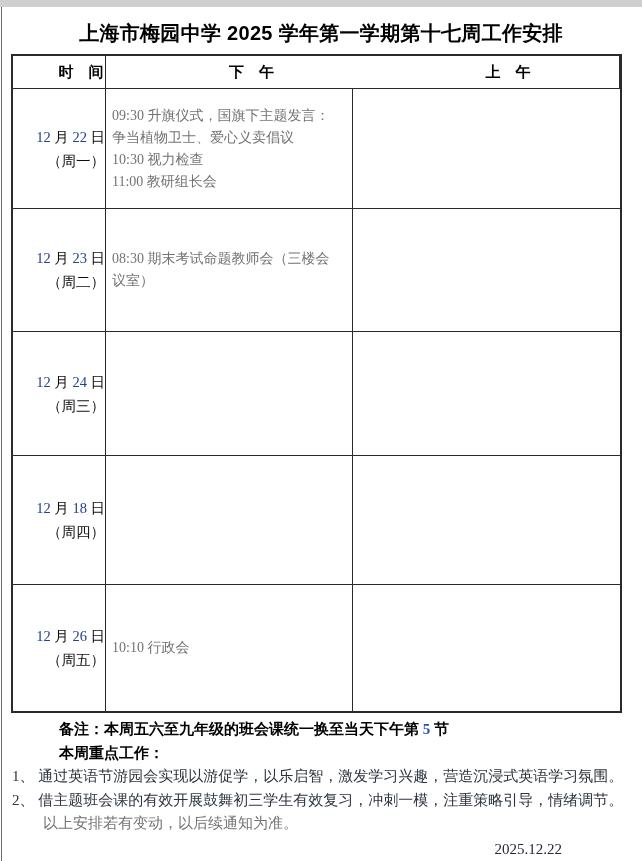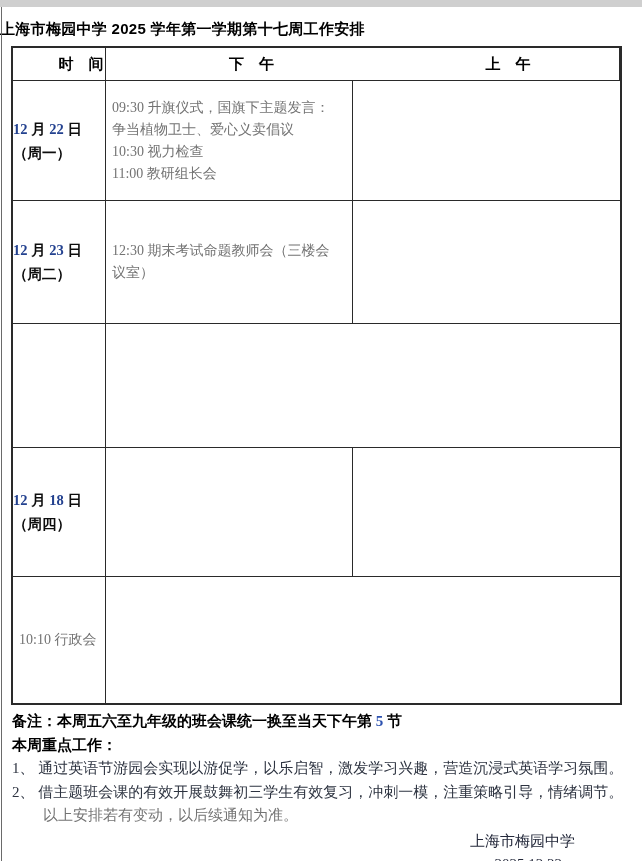--- a/index.html
+++ b/index.html
@@ -3,44 +3,44 @@
 <meta charset="utf-8">
 <style>
   html,body { margin:0; padding:0; background:#ffffff; }
   .page {
     position:relative; width:642px; height:861px; background:#ffffff;
     font-family:"Liberation Serif","DejaVu Serif",serif; overflow:hidden;
   }
   .top-strip { width:642px; height:7px; background:#cfcfcf; }
   .left-edge { position:absolute; left:1px; top:7px; width:1px; height:854px; background:#6a6a6a; }
   .title {
-    margin:13px 0 7px; 
+    margin:13px 12px 7px; text-align:center;
     font-family:"Liberation Sans","DejaVu Sans",sans-serif;
-    font-weight:bold; font-size:15px; color:#000; letter-spacing:0.3px;
+    font-weight:bold; font-size:20px; color:#000; letter-spacing:0.3px;
   }
   .wtable { margin-left:11px; width:611px; border:2px solid #2a2a2a; box-sizing:border-box; }
   .row { display:grid; grid-template-columns:93px 247px 267px; border-bottom:1px solid #2a2a2a; box-sizing:border-box; }
   .row:last-child { border-bottom:none; }
   .head { height:33px; }
   .r1 { height:120px; }
   .r2 { height:123px; }
   .r3 { height:124px; }
   .r4 { height:129px; }
   .r5 { height:126px; }
   .cell { border-right:1px solid #2a2a2a; box-sizing:border-box; display:flex; flex-direction:column; justify-content:center; }
   .cell.last { border-right:none; }
   .hc { flex-direction:row; align-items:center; justify-content:center; font-weight:bold; font-size:15px; color:#000;padding-left:44px; }
-  .datec { align-items:flex-start; font-weight:bold; font-size:14.5px; color:#0d0d0d; line-height:24px; }
+  .datec { align-items:flex-end; font-weight:normal; font-size:14.5px; color:#0d0d0d; line-height:24px; }
   .num { color:#23418f; }
   .mc { padding-left:6px; font-size:14px; color:#737373; line-height:22px; }
   .ac { padding-left:5px; font-size:14px; color:#3e4656; line-height:22px; }
   .r5 .ac { font-size:13.5px; line-height:20px; }
   .line { white-space:nowrap; }
   .notes { margin:5px 0 0 12px; font-size:15px; line-height:23.5px; }
-  .boldline { font-weight:bold; color:#000; }
+  .boldline { font-weight:bold; color:#000;margin-left:47px; }
   .bluenum { color:#2d52b0; font-weight:bold; }
   .nitem { color:#2d3340; }
   .closing { padding-left:31px; color:#737373; }
   .footer { margin-top:2px; text-align:right; font-size:15px; color:#23283a; line-height:23px; }
   .school { padding-right:67px; }
   .fdate { padding-right:80px; }
 </style>
 </head>
 <body>
 
@@ -71,53 +71,60 @@
       </div>
       <div class="cell ac last"></div>
     </div>
 
     <div class="row r2">
       <div class="cell datec">
         <div class="dateline"><span class="num">12</span><span> 月 </span><span class="num">23</span><span> 日</span></div>
         <div class="weekday">（周二）</div>
       </div>
       <div class="cell mc">
-        <div class="line">12:30 期末考试命题教师会（三楼会</div>
+        <div class="line">08:30 期末考试命题教师会（三楼会</div>
         <div class="line">议室）</div>
       </div>
       <div class="cell ac last"></div>
     </div>
 
     <div class="row r3">
+      <div class="cell datec">
+        <div class="dateline"><span class="num">12</span><span> 月 </span><span class="num">24</span><span> 日</span></div>
+        <div class="weekday">（周三）</div>
+      </div>
       <div class="cell mc"></div>
       <div class="cell ac last"></div>
     </div>
 
     <div class="row r4">
       <div class="cell datec">
         <div class="dateline"><span class="num">12</span><span> 月 </span><span class="num">18</span><span> 日</span></div>
         <div class="weekday">（周四）</div>
       </div>
       <div class="cell mc"></div>
       <div class="cell ac last"></div>
     </div>
 
     <div class="row r5">
+      <div class="cell datec">
+        <div class="dateline"><span class="num">12</span><span> 月 </span><span class="num">26</span><span> 日</span></div>
+        <div class="weekday">（周五）</div>
+      </div>
       <div class="cell mc">
         <div class="line">10:10 行政会</div>
       </div>
     </div>
 
   </div>
 
   <div class="notes">
     <div class="boldline"><span>备注：本周五六至九年级的班会课统一换至当天下午第 </span><span class="bluenum">5</span><span> 节</span></div>
     <div class="boldline">本周重点工作：</div>
     <div class="nitem">1、 通过英语节游园会实现以游促学，以乐启智，激发学习兴趣，营造沉浸式英语学习氛围。</div>
     <div class="nitem">2、 借主题班会课的有效开展鼓舞初三学生有效复习，冲刺一模，注重策略引导，情绪调节。</div>
     <div class="closing">以上安排若有变动，以后续通知为准。</div>
   </div>
 
   <div class="footer">
-    <div class="school">上海市梅园中学</div>
     <div class="fdate">2025.12.22</div>
   </div>
 </div>
 
 </body></html>

